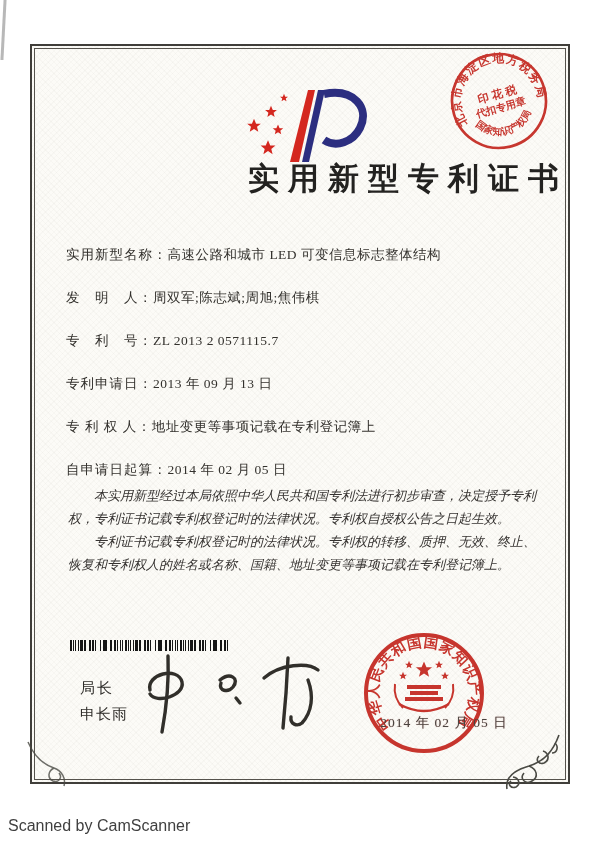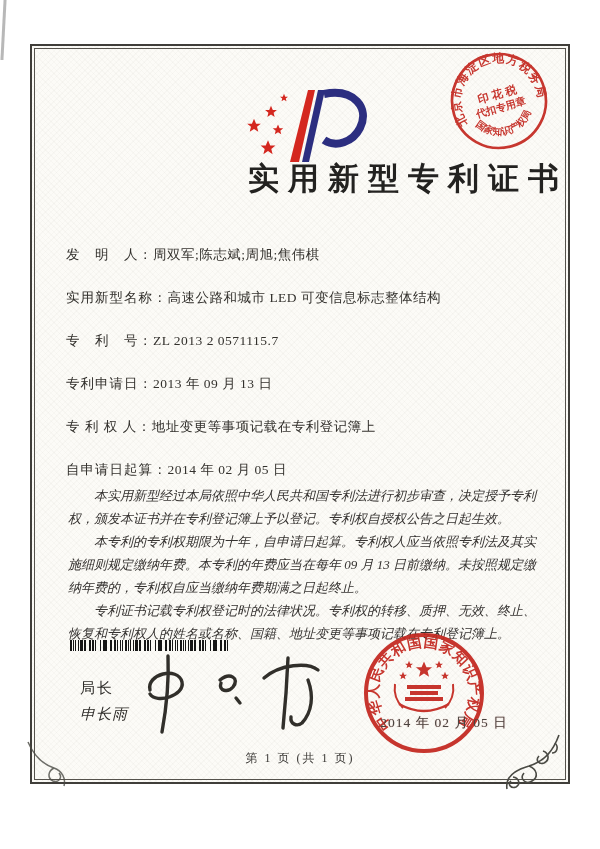--- a/index.html
+++ b/index.html
@@ -40,21 +40,21 @@
     text-align:justify; color:#353230; font-family:"Liberation Serif","DejaVu Serif",serif; }
   .body-text p { text-indent:2em; font-style:italic; }
 
   .barcode { position:absolute; left:38px; top:594px; width:158px; height:11px;
     background:
       repeating-linear-gradient(90deg,#161616 0 2px,transparent 2px 3px,#161616 3px 4px,transparent 4px 8px,#161616 8px 9px,transparent 9px 11px),
       repeating-linear-gradient(90deg,#161616 0 1px,transparent 1px 5px);
   }
 
   .sig-title { position:absolute; left:48px; top:633px; font-size:15px; color:#2e2c29; letter-spacing:2px; font-family:Liberation Serif, serif; }
-  .sig-name  { position:absolute; left:48px; top:659px; font-size:15px; color:#2e2c29; letter-spacing:1px; font-family:"Liberation Sans",sans-serif;font-style:italic; }
+  .sig-name  { position:absolute; left:48px; top:659px; font-size:15px; color:#2e2c29; letter-spacing:1px; font-family:"Liberation Sans",sans-serif; }
   .signature-svg { position:absolute; left:104px; top:604px; width:212px; height:90px; }
 
   .official-seal { position:absolute; left:327px; top:582px; width:130px; height:130px; opacity:.93; }
   .seal-date { position:absolute; left:332px; top:668px; width:160px; font-size:13.5px; color:#4a4440;
     letter-spacing:1px; text-align:center; text-shadow:0 0 1px rgba(160,40,30,.35); }
 
   .page-footer { position:absolute; left:0; right:0; top:704px; text-align:center; font-size:12px; letter-spacing:2px; color:#3a3835; }
 
   .ornament-br { position:absolute; left:497px; top:733px; width:66px; height:58px; }
   .ornament-bl { position:absolute; left:24px; top:740px; width:44px; height:48px; transform:scaleX(-1); opacity:.8; }
@@ -103,42 +103,41 @@
         <textPath href="#taxBottom" startOffset="0" textLength="66" lengthAdjust="spacing">国家知识产权局</textPath>
       </text>
       <text x="50" y="47" text-anchor="middle" font-size="11" font-weight="bold" class="seal-red" font-family="Liberation Sans, sans-serif">印 花 税</text>
       <text x="50" y="60" text-anchor="middle" font-size="10" font-weight="bold" class="seal-red" font-family="Liberation Sans, sans-serif">代扣专用章</text>
     </svg>
 
     <div class="title">实用新型专利证书</div>
 
     <div class="fields">
       <div class="field-row">
-        <span class="field-label">发　明　人：</span><span class="field-value">周双军;陈志斌;周旭;焦伟棋</span>
+        <span class="field-label">实用新型名称：</span><span class="field-value">高速公路和城市 LED 可变信息标志整体结构</span>
       </div>
       <div class="field-row">
-        <span class="field-label">实用新型名称：</span><span class="field-value">高速公路和城市 LED 可变信息标志整体结构</span>
+        <span class="field-label">发　明　人：</span><span class="field-value">周双军;陈志斌;周旭;焦伟棋</span>
       </div>
       <div class="field-row">
         <span class="field-label">专　利　号：</span><span class="field-value">ZL 2013 2 0571115.7</span>
       </div>
       <div class="field-row">
         <span class="field-label">专利申请日：</span><span class="field-value">2013 年 09 月 13 日</span>
       </div>
       <div class="field-row">
         <span class="field-label">专 利 权 人：</span><span class="field-value">地址变更等事项记载在专利登记簿上</span>
       </div>
       <div class="field-row">
         <span class="field-label">自申请日起算：</span><span class="field-value">2014 年 02 月 05 日</span>
       </div>
     </div>
 
     <div class="body-text">
-      <p>本实用新型经过本局依照中华人民共和国专利法进行初步审查，决定授予专利权，颁发本证书并在专利登记簿上予以登记。专利权自授权公告之日起生效。</p>
-      <p>本专利的专利权期限为十年，自申请日起算。专利权人应当依照专利法及其实施细则规定缴纳年费。本专利的年费应当在每年 09 月 13 日前缴纳。未按照规定缴纳年费的，专利权自应当缴纳年费期满之日起终止。</p>
+      <p>本实用新型经过本局依照中华人民共和国专利法进行初步审查，决定授予专利权，专利证书记载专利权登记时的法律状况。专利权自授权公告之日起生效。</p>
       <p>专利证书记载专利权登记时的法律状况。专利权的转移、质押、无效、终止、恢复和专利权人的姓名或名称、国籍、地址变更等事项记载在专利登记簿上。</p>
     </div>
 
     <div class="barcode"></div>
 
     <div class="sig-title">局长</div>
     <div class="sig-name">申长雨</div>
 
     <svg class="signature-svg" viewBox="0 0 212 90">
       <g fill="none" stroke="#16140f" stroke-width="3.4" stroke-linecap="round" opacity="0.88">
@@ -169,32 +168,32 @@
         <rect x="48" y="57" width="34" height="4" class="seal-red"></rect>
         <rect x="51" y="63" width="28" height="4" class="seal-red"></rect>
         <rect x="46" y="69" width="38" height="4" class="seal-red"></rect>
         <path class="seal-stroke" stroke-width="2.4" d="M 40,76 Q 65,90 90,76"></path>
         <path class="seal-stroke" stroke-width="2" d="M 36,56 Q 34,70 44,80 M 94,56 Q 96,70 86,80"></path>
       </g>
     </svg>
 
     <div class="seal-date">2014 年 02 月 05 日</div>
 
-    <div class="page-footer">第 1 页 (共 1 页)</div>
   </div>
 
   <svg class="ornament-br" viewBox="0 0 66 58">
     <g fill="none" stroke="#4a4a44" stroke-width="1.6">
       <path d="M 62,2 C 56,18 48,28 32,33 C 18,37 8,44 10,56"></path>
       <path d="M 32,33 C 40,36 42,44 35,48 C 29,52 22,46 27,40"></path>
       <path d="M 46,18 C 52,20 53,27 47,30 C 42,32 38,27 42,23"></path>
       <path d="M 16,44 C 22,45 24,51 19,54 C 14,56 10,51 14,48"></path>
       <path d="M 58,10 C 62,14 60,20 55,20"></path>
     </g>
   </svg>
   <svg class="ornament-bl" viewBox="0 0 44 48">
     <g fill="none" stroke="#4a4a44" stroke-width="1.5">
       <path d="M 40,2 C 34,16 26,24 14,28 C 6,31 2,38 4,46"></path>
       <path d="M 14,28 C 20,31 21,38 15,41 C 10,43 5,38 9,33"></path>
     </g>
   </svg>
 
+  <div class="watermark">Scanned by CamScanner</div>
 </div>
 
 </body></html>

